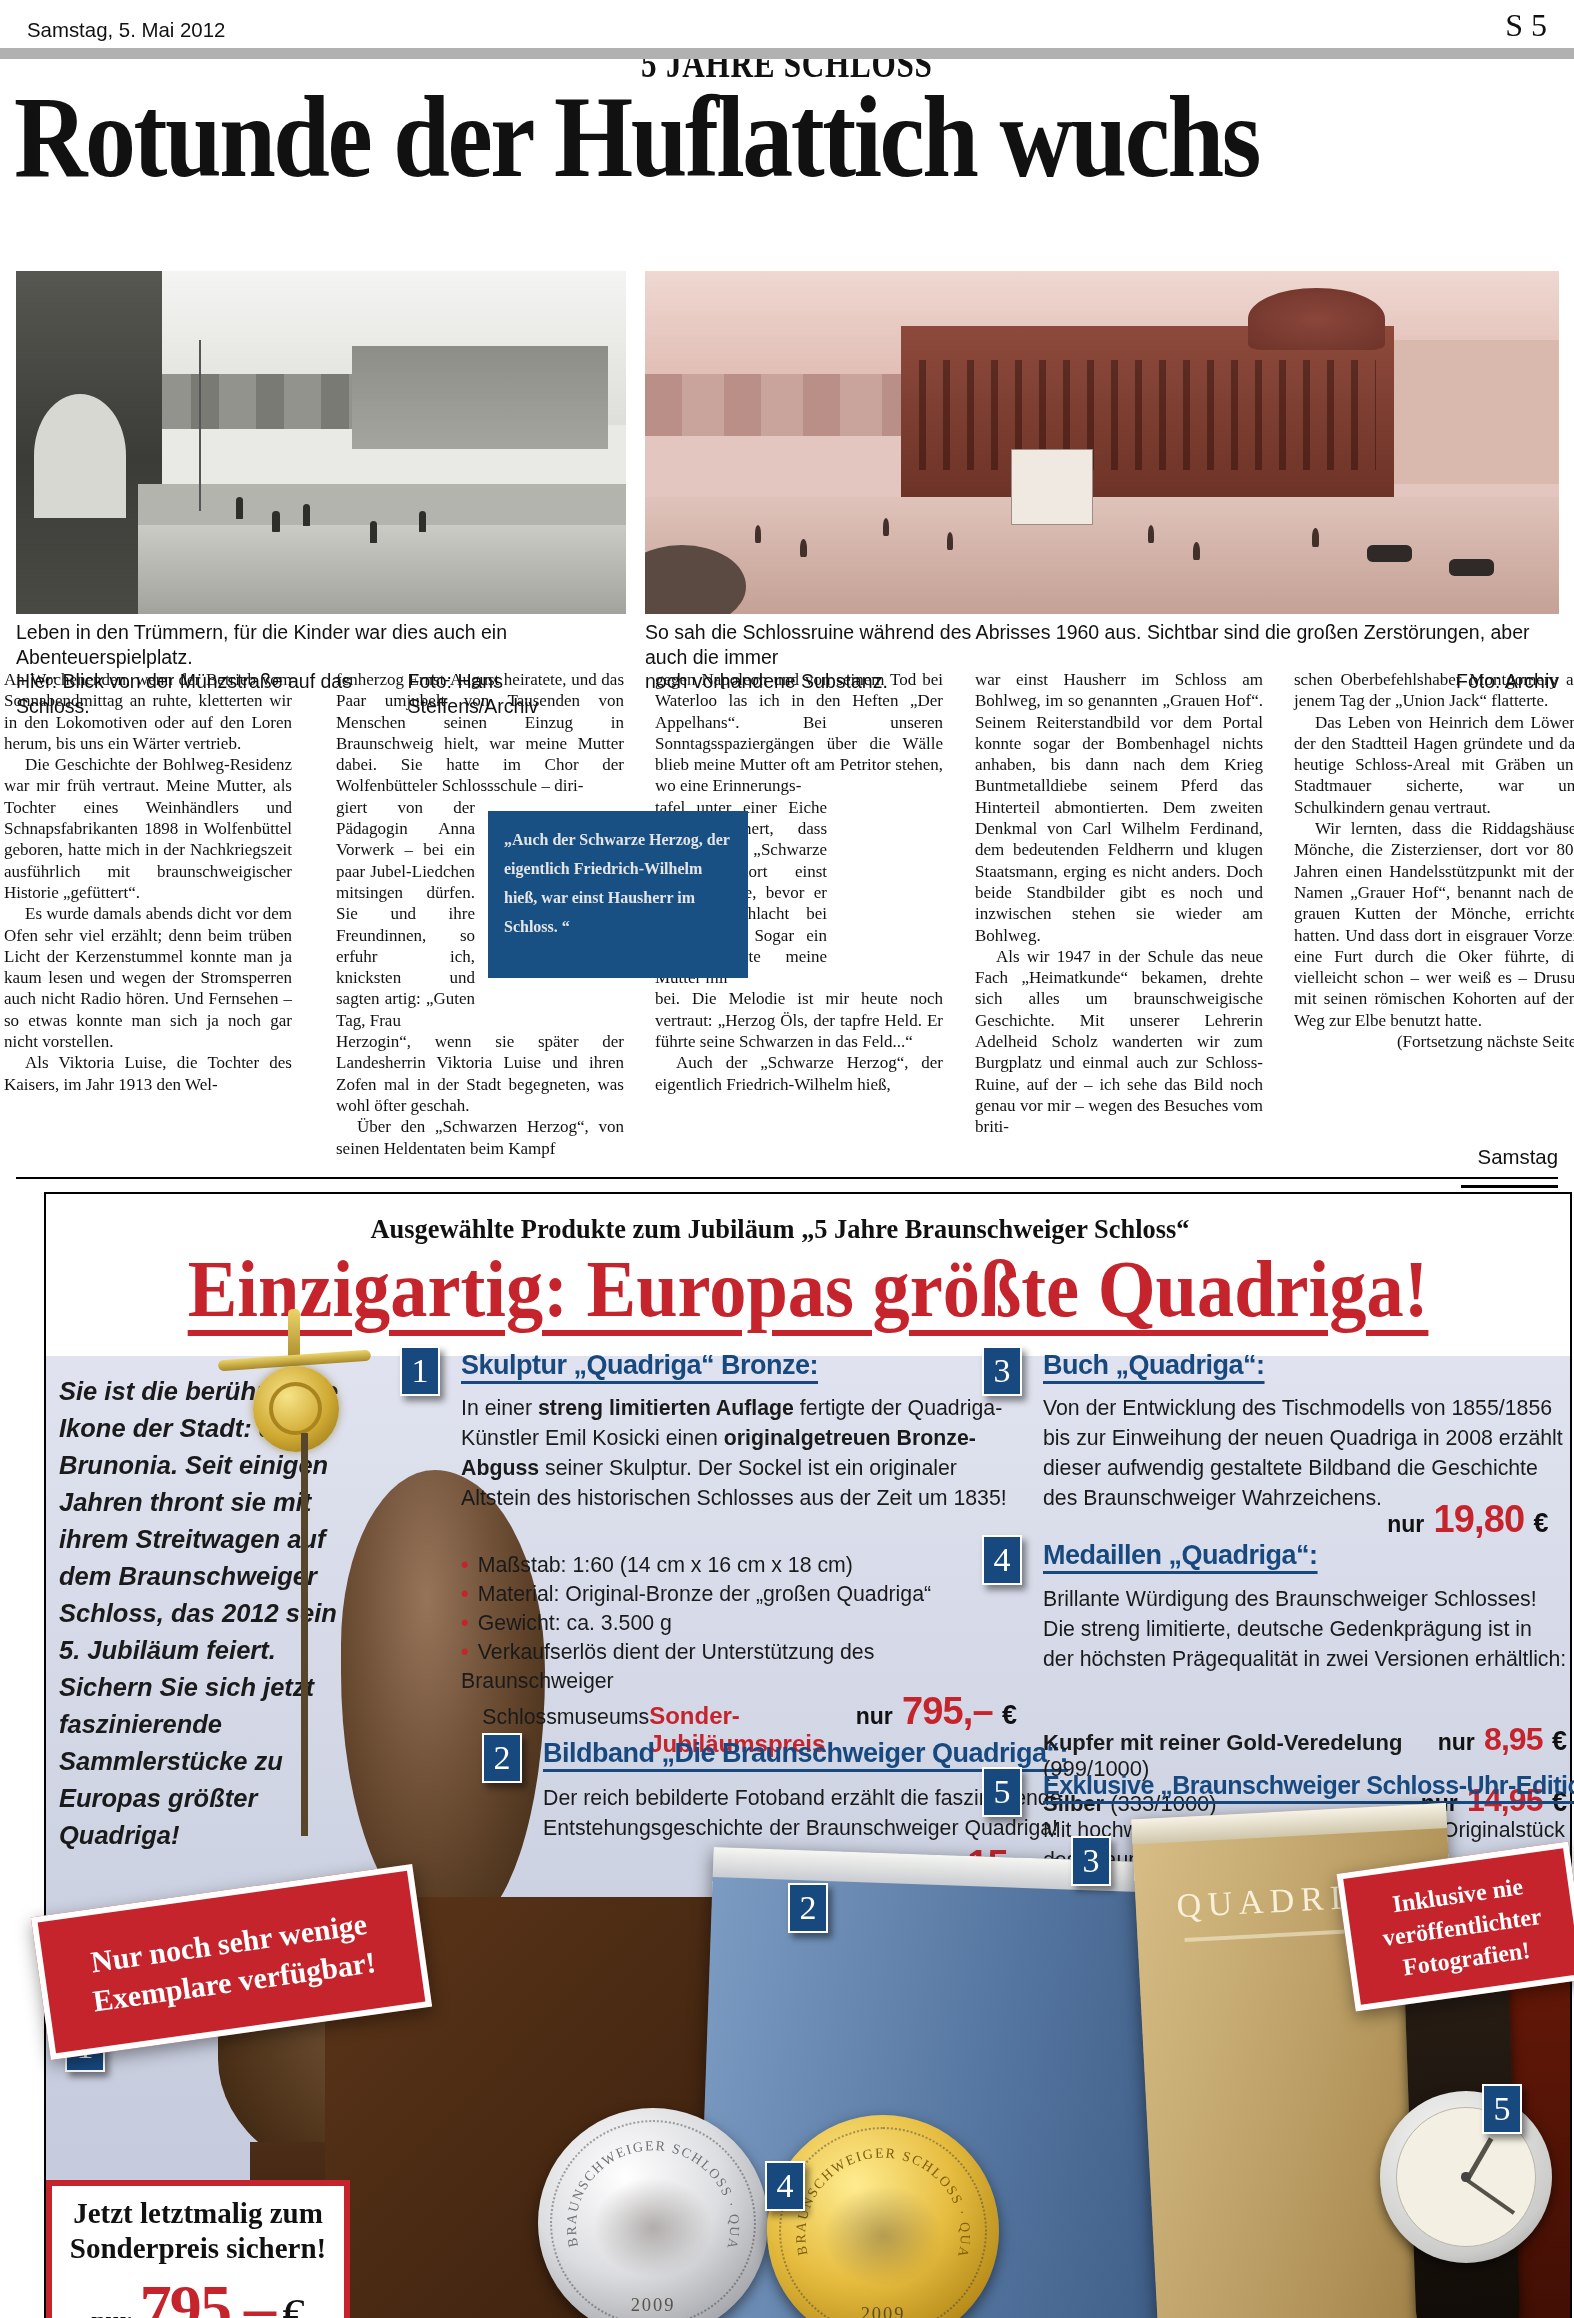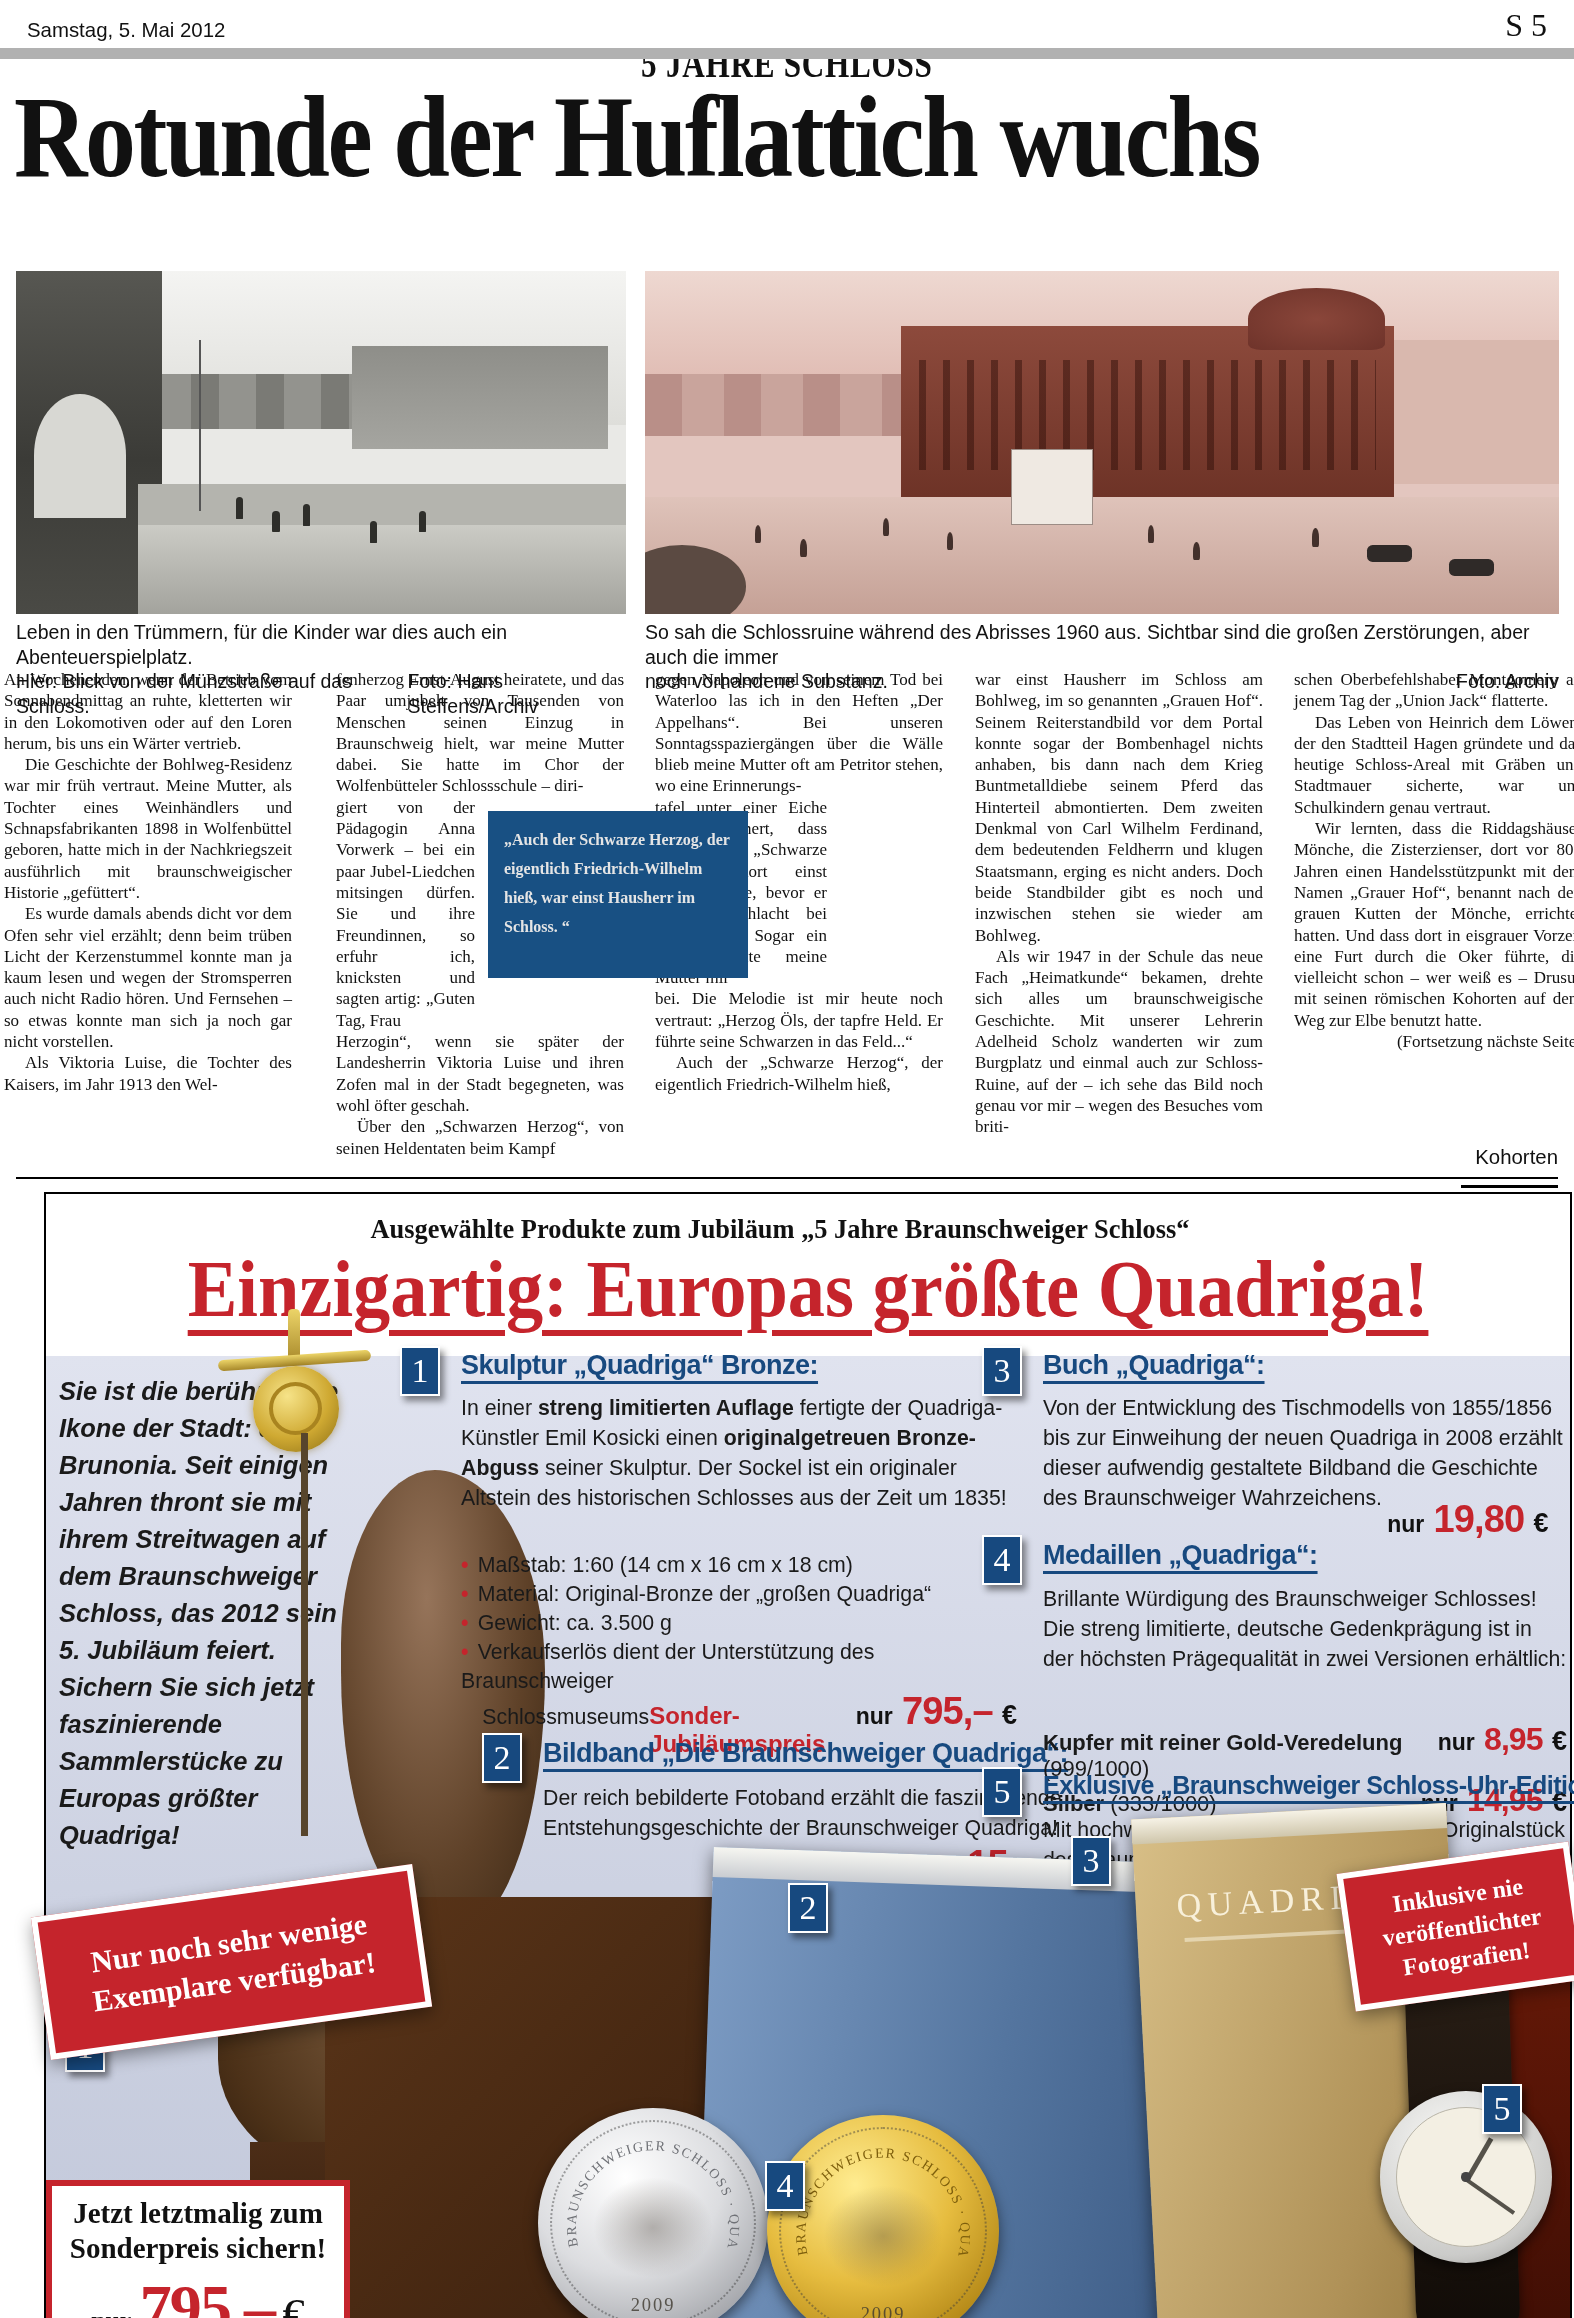--- a/index.html
+++ b/index.html
@@ -233,21 +233,21 @@
   </div>
   <div class="abs col c5">
     <p class="first">schen Oberbefehlshaber Montgomery an jenem Tag der „Union Jack“ flatterte.</p>
     <p>Das Leben von Heinrich dem Löwen, der den Stadtteil Hagen gründete und das heutige Schloss-Areal mit Gräben und Stadtmauer sicherte, war uns Schulkindern genau vertraut.</p>
     <p>Wir lernten, dass die Riddagshäuser Mönche, die Zisterzienser, dort vor 800 Jahren einen Handelsstützpunkt mit dem Namen „Grauer Hof“, benannt nach den grauen Kutten der Mönche, errichtet hatten. Und dass dort in eisgrauer Vorzeit eine Furt durch die Oker führte, die vielleicht schon – wer weiß es – Drusus mit seinen römischen Kohorten auf dem Weg zur Elbe benutzt hatte.</p>
     <p class="cont-note">(Fortsetzung nächste Seite)</p>
   </div>
 
   <div class="abs serif pullquote">„Auch der Schwarze Herzog, der eigentlich Friedrich-Wilhelm hieß, war einst Haus­herr im Schloss. “</div>
 
-  <div class="abs sans anz-label">Kohorten</div>
+  <div class="abs sans anz-label">Samstag</div>
   <div class="abs anz-rule"></div>
   <div class="abs anz-rule2"></div>
 
   <div class="abs ad-box"></div>
   <div class="abs ad-bg"></div>
 
   <div class="abs serif ad-kicker">Ausgewählte Produkte zum Jubiläum „5 Jahre Braunschweiger Schloss“</div>
   <div class="abs serif ad-head"><span>Einzigartig: Europas größte Quadriga!</span></div>
 
   <div class="abs sans ad-intro">Sie ist die berühmteste Ikone der Stadt: die Brunonia. Seit einigen Jahren thront sie mit ihrem Streit­wagen auf dem Braunschweiger Schloss, das 2012 sein 5. Jubiläum feiert. Sichern Sie sich jetzt faszinierende Sammlerstücke zu Europas größter Quadriga!</div>

